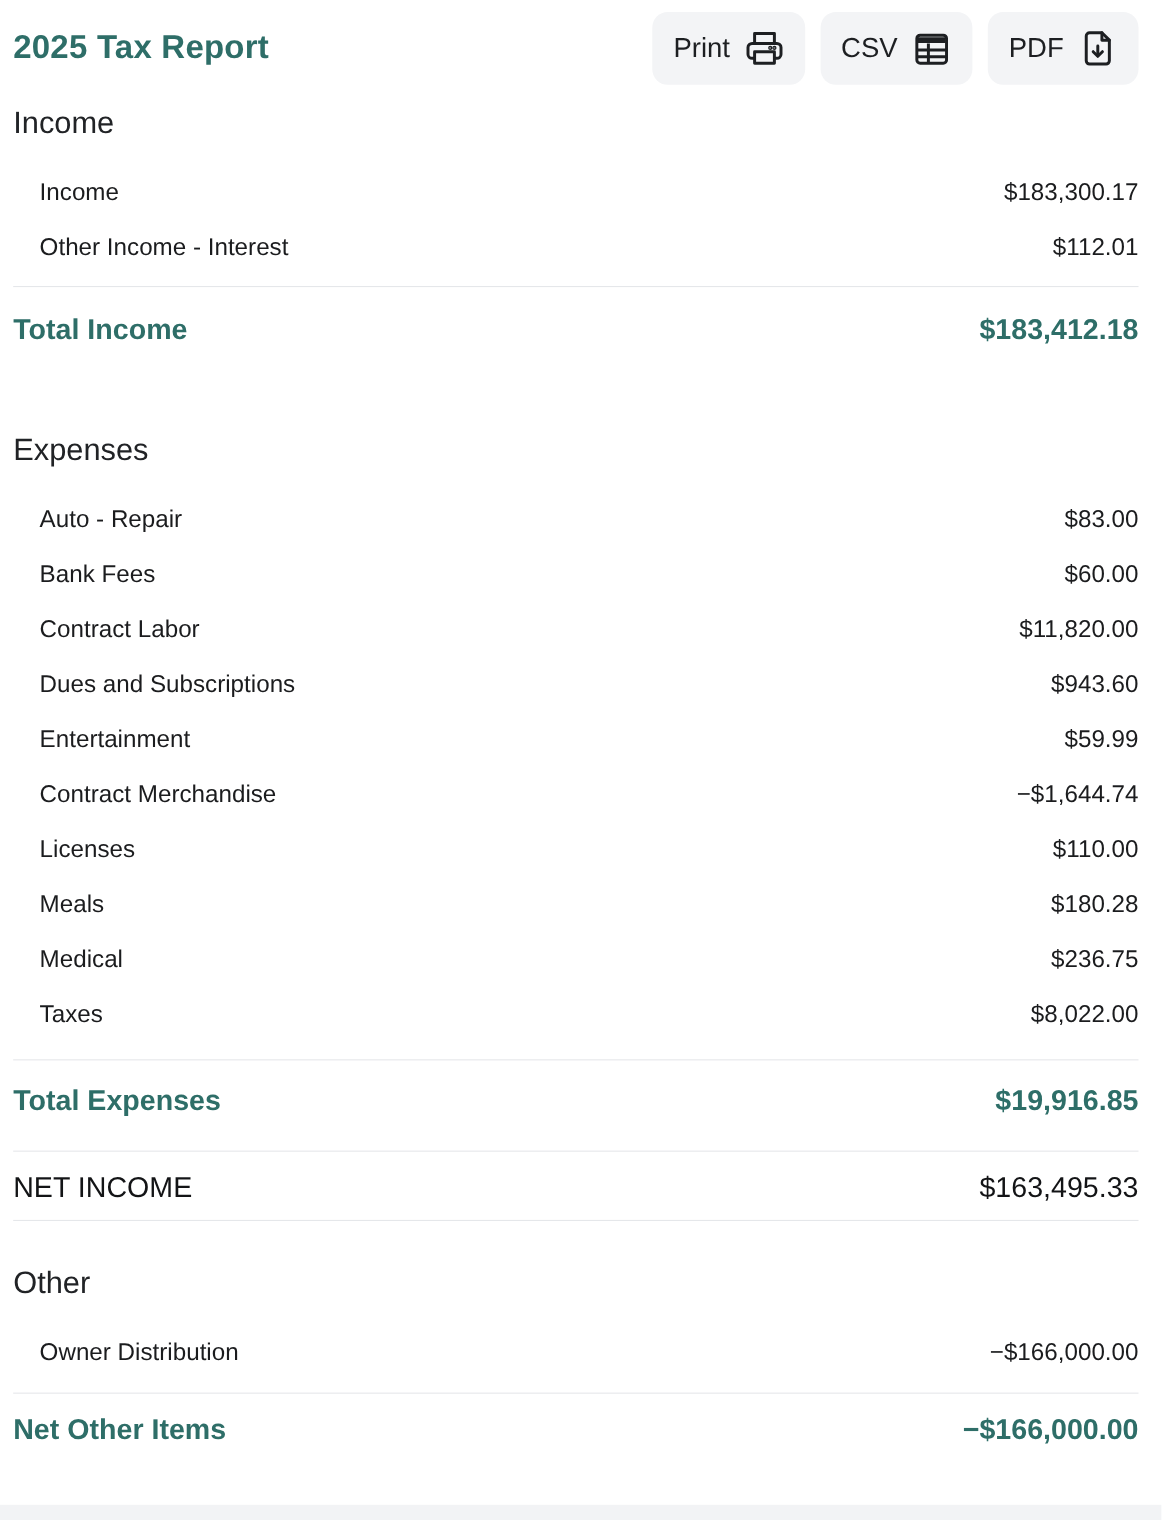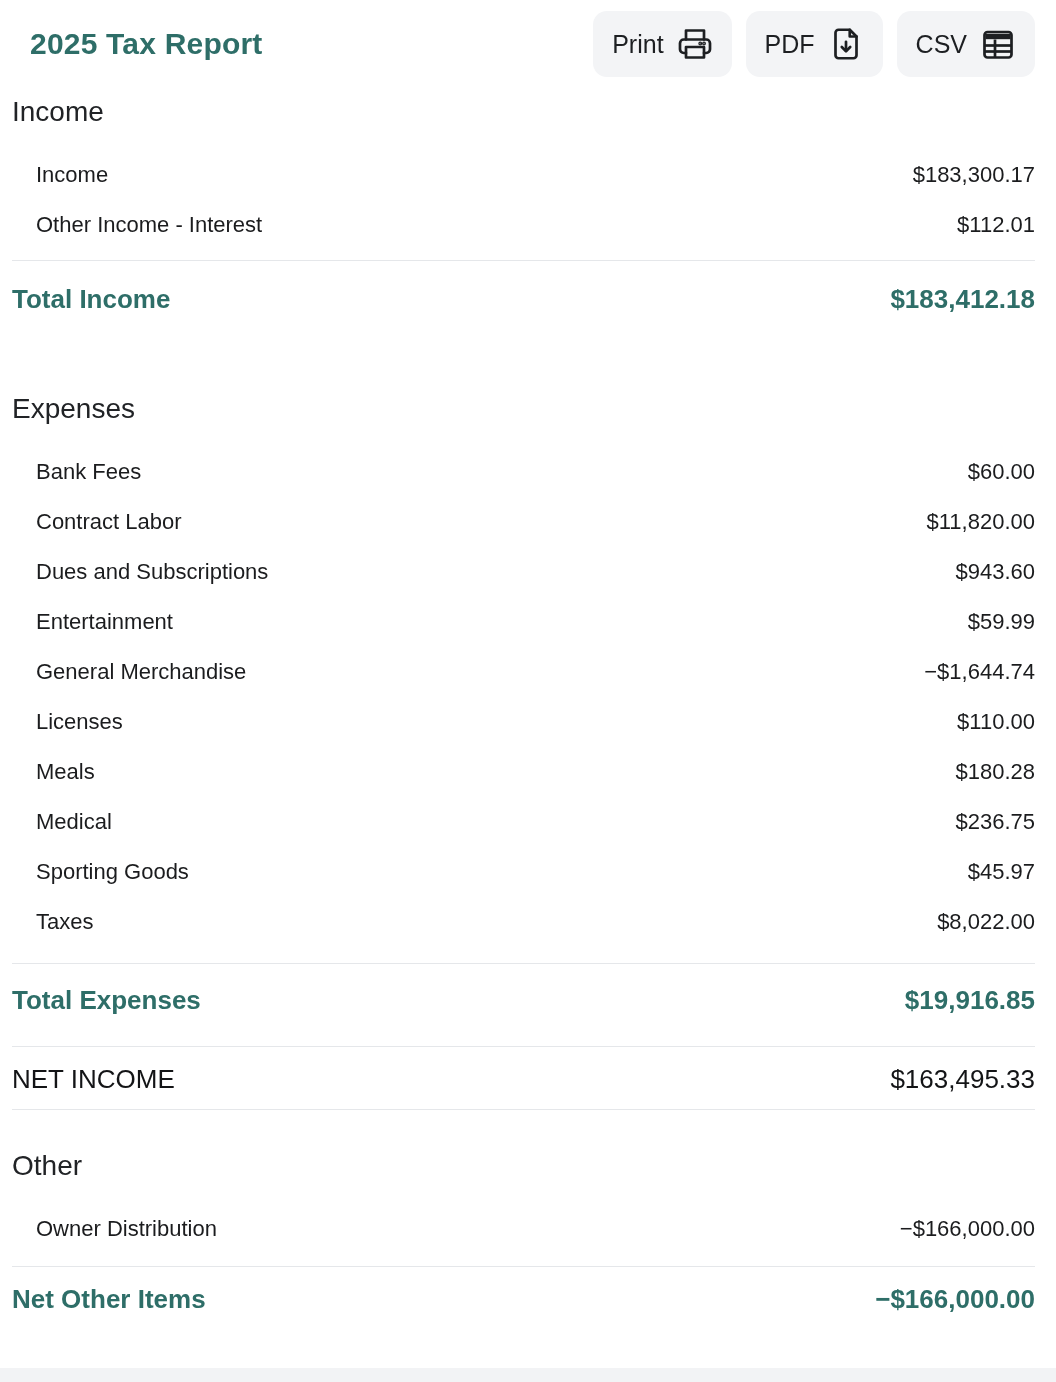--- a/index.html
+++ b/index.html
@@ -15,21 +15,21 @@
   body{
     width:1056px;height:1382px;overflow:hidden;position:relative;
     background:#ffffff;color:var(--text);
     font-family:"Liberation Sans", sans-serif;
     -webkit-font-smoothing:antialiased;
   }
   .report{padding:0 21px 0 12px;}
 
   
   .header{display:flex;justify-content:space-between;align-items:center;padding-top:10px;height:78px;}
-  .title{font-size:30px;font-weight:700;color:var(--accent);margin:18px;letter-spacing:.2px;}
+  .title{font-size:30px;font-weight:700;color:var(--accent);margin:0;letter-spacing:.2px;}
   .toolbar{display:flex;gap:14px;}
   .btn{
     display:flex;align-items:center;gap:13px;
     background:var(--btn-bg);border:none;border-radius:14px;
     height:66px;padding:0 19px;font-size:25px;color:#1d1f22;
     font-family:inherit;cursor:pointer;
   }
   .btn svg{width:36px;height:36px;display:block;}
 
   
@@ -86,42 +86,42 @@
           <svg viewBox="0 0 24 24" fill="none" stroke="#1d1f22" stroke-width="1.8" stroke-linecap="round" stroke-linejoin="round">
             <polyline points="6 9 6 3 18 3 18 9"></polyline>
             <path d="M6 18H4.5A2.5 2.5 0 0 1 2 15.5v-4A2.5 2.5 0 0 1 4.5 9h15A2.5 2.5 0 0 1 22 11.5v4a2.5 2.5 0 0 1-2.5 2.5H18"></path>
             <rect x="6" y="14" width="12" height="7"></rect>
             <circle cx="15.5" cy="11.7" r="0.4" fill="#1d1f22"></circle>
             <circle cx="18" cy="11.7" r="0.4" fill="#1d1f22"></circle>
           </svg>
         </span>
       </button>
       <button class="btn">
-        <span>PDF</span>
-        <span>
-          <svg viewBox="0 0 24 24" fill="none" stroke="#1d1f22" stroke-width="1.8" stroke-linecap="round" stroke-linejoin="round">
-            <path d="M14.5 2.5H7a2 2 0 0 0-2 2v15a2 2 0 0 0 2 2h10a2 2 0 0 0 2-2V7z"></path>
-            <polyline points="14.5 2.5 14.5 7 19 7"></polyline>
-            <path d="M12 10.5v6"></path>
-            <polyline points="9.2 14 12 16.8 14.8 14"></polyline>
-          </svg>
-        </span>
-      </button>
-      <button class="btn">
         <span>CSV</span>
         <span>
           <svg viewBox="0 0 24 24" fill="none" stroke="#1d1f22" stroke-width="1.8" stroke-linejoin="round">
             <rect x="3" y="4" width="18" height="17" rx="2"></rect>
             <path d="M3.6 5.2h16.8v3.6H3.6z" fill="#1d1f22" stroke="none"></path>
             <path d="M3 13h18"></path>
             <path d="M3 17h18"></path>
             <path d="M10 9v12"></path>
           </svg>
         </span>
       </button>
+      <button class="btn">
+        <span>PDF</span>
+        <span>
+          <svg viewBox="0 0 24 24" fill="none" stroke="#1d1f22" stroke-width="1.8" stroke-linecap="round" stroke-linejoin="round">
+            <path d="M14.5 2.5H7a2 2 0 0 0-2 2v15a2 2 0 0 0 2 2h10a2 2 0 0 0 2-2V7z"></path>
+            <polyline points="14.5 2.5 14.5 7 19 7"></polyline>
+            <path d="M12 10.5v6"></path>
+            <polyline points="9.2 14 12 16.8 14.8 14"></polyline>
+          </svg>
+        </span>
+      </button>
     </div>
   </div>
 
   <section>
     <h2 class="section-title mt-income">Income</h2>
     <div class="rows">
       <div class="row">
         <span class="lbl">Income</span>
         <span class="val">$183,300.17</span>
       </div>
@@ -134,54 +134,54 @@
     <div class="total-row total-income">
       <span>Total Income</span>
       <span>$183,412.18</span>
     </div>
   </section>
 
   <section>
     <h2 class="section-title mt-expenses">Expenses</h2>
     <div class="rows">
       <div class="row">
+        <span class="lbl">Auto - Repair</span>
+        <span class="val">$83.00</span>
+      </div>
+      <div class="row">
         <span class="lbl">Bank Fees</span>
         <span class="val">$60.00</span>
       </div>
       <div class="row">
         <span class="lbl">Contract Labor</span>
         <span class="val">$11,820.00</span>
       </div>
       <div class="row">
         <span class="lbl">Dues and Subscriptions</span>
         <span class="val">$943.60</span>
       </div>
       <div class="row">
         <span class="lbl">Entertainment</span>
         <span class="val">$59.99</span>
       </div>
       <div class="row">
-        <span class="lbl">General Merchandise</span>
+        <span class="lbl">Contract Merchandise</span>
         <span class="val">−$1,644.74</span>
       </div>
       <div class="row">
         <span class="lbl">Licenses</span>
         <span class="val">$110.00</span>
       </div>
       <div class="row">
         <span class="lbl">Meals</span>
         <span class="val">$180.28</span>
       </div>
       <div class="row">
         <span class="lbl">Medical</span>
         <span class="val">$236.75</span>
-      </div>
-      <div class="row">
-        <span class="lbl">Sporting Goods</span>
-        <span class="val">$45.97</span>
       </div>
       <div class="row">
         <span class="lbl">Taxes</span>
         <span class="val">$8,022.00</span>
       </div>
     </div>
     <div class="divider div-expenses"></div>
     <div class="total-row total-expenses">
       <span>Total Expenses</span>
       <span>$19,916.85</span>

